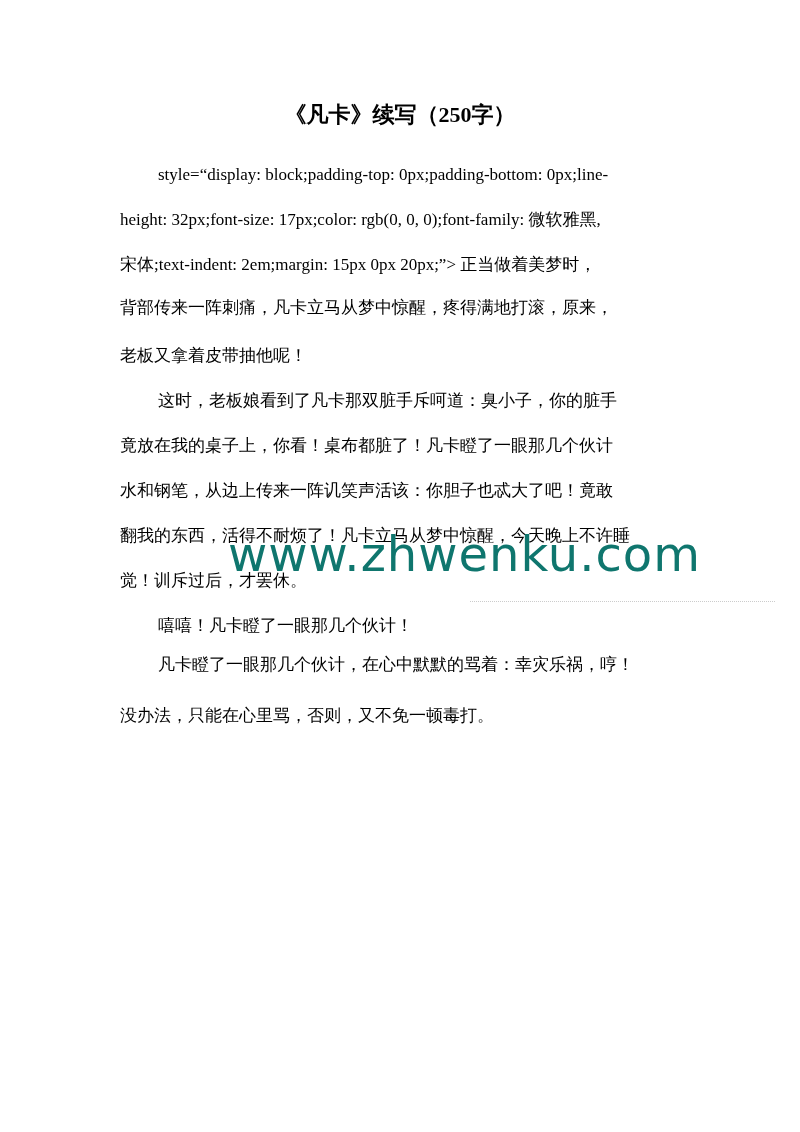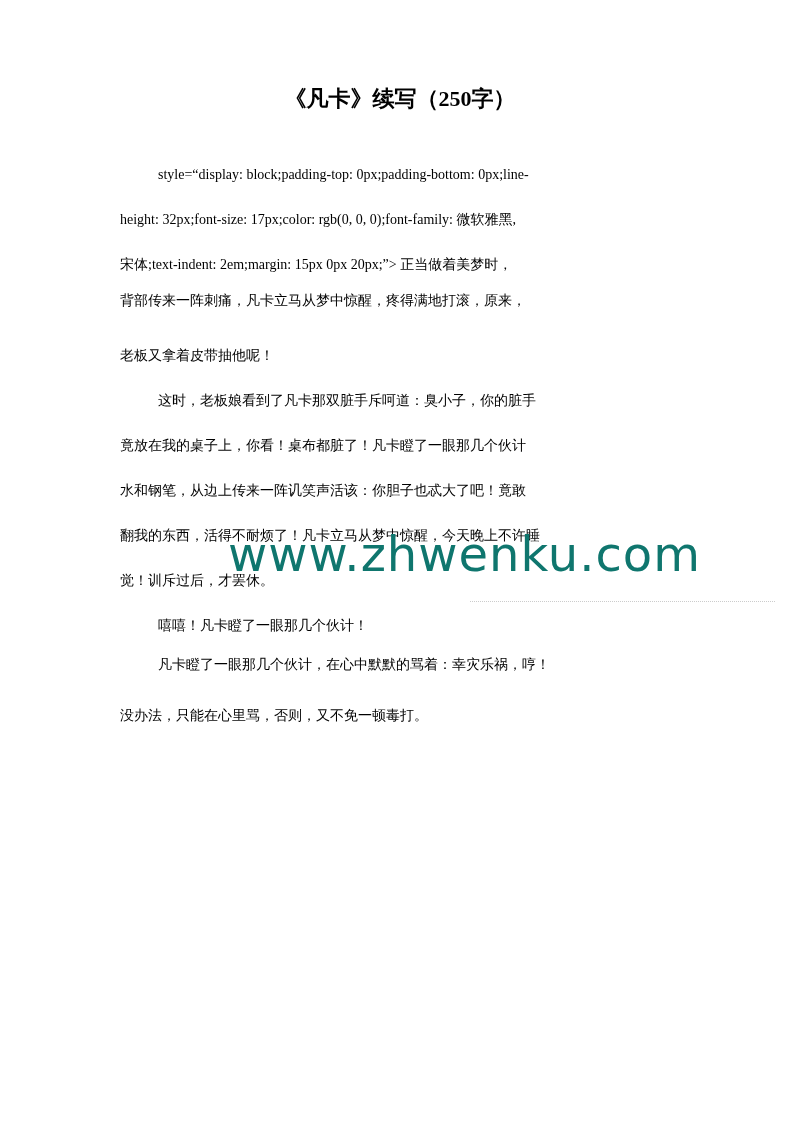--- a/index.html
+++ b/index.html
@@ -1,39 +1,39 @@
 <!DOCTYPE html>
 <html><head>
 <meta charset="utf-8">
 <style>
   html, body { margin: 0; padding: 0; background: #ffffff; }
   body { width: 800px; height: 1132px; position: relative; overflow: hidden;
          font-family: "DejaVu Serif", "Liberation Serif", serif; color: #000; }
-  .title { position: absolute; top: 84px; left: 0; width: 800px; text-align: center;
+  .title { position: absolute; top: 100px; left: 0; width: 800px; text-align: center;
            font-size: 22px; font-weight: bold; font-family: "Liberation Serif", "DejaVu Serif", serif; }
   .body { position: absolute; top: 165px; left: 120px; width: 575px; }
-  .line { position: absolute; left: 0; white-space: nowrap; font-size: 14px; line-height: 20px; }
+  .line { position: absolute; left: 0; white-space: nowrap; font-size: 17px; line-height: 20px; }
   .para-first { padding-left: 38px; }
   .ls { font-family: "Liberation Serif", serif; }
   .watermark { position: absolute; left: 228px; top: 526px; font-size: 48px;
                font-family: "DejaVu Sans", sans-serif; color: #0f766e; letter-spacing: 1px;
                pointer-events: none; }
   .dotted { position: absolute; left: 470px; top: 601px; width: 305px;
             border-top: 1px dotted #cccccc; }
 </style>
 </head>
 <body>
 
 <div class="title">《凡卡》续写（250字）</div>
 
 <div class="body">
   <div class="line para-first ls" style="top:0px;">style=“display:  block;padding-top:  0px;padding-bottom:  0px;line-</div>
   <div class="line ls" style="top:45px;text-align:right;">height:  32px;font-size:  17px;color:  rgb(0,  0,  0);font-family:  微软雅黑,</div>
   <div class="line ls" style="top:90px;">宋体;text-indent:  2em;margin:  15px  0px  20px;”&gt;     正当做着美梦时，</div>
-  <div class="line" style="top:125px;">背部传来一阵刺痛，凡卡立马从梦中惊醒，疼得满地打滚，原来，</div>
+  <div class="line" style="top:132px;">背部传来一阵刺痛，凡卡立马从梦中惊醒，疼得满地打滚，原来，</div>
   <div class="line" style="top:180px;">老板又拿着皮带抽他呢！</div>
   <div class="line para-first" style="top:225px;">这时，老板娘看到了凡卡那双脏手斥呵道：臭小子，你的脏手</div>
   <div class="line" style="top:270px;">竟放在我的桌子上，你看！桌布都脏了！凡卡瞪了一眼那几个伙计</div>
   <div class="line" style="top:315px;">水和钢笔，从边上传来一阵讥笑声活该：你胆子也忒大了吧！竟敢</div>
   <div class="line" style="top:360px;">翻我的东西，活得不耐烦了！凡卡立马从梦中惊醒，今天晚上不许睡</div>
   <div class="line" style="top:405px;">觉！训斥过后，才罢休。</div>
   <div class="line para-first" style="top:450px;">嘻嘻！凡卡瞪了一眼那几个伙计！</div>
   <div class="line para-first" style="top:489px;">凡卡瞪了一眼那几个伙计，在心中默默的骂着：幸灾乐祸，哼！</div>
   <div class="line" style="top:540px;">没办法，只能在心里骂，否则，又不免一顿毒打。</div>
 </div>

